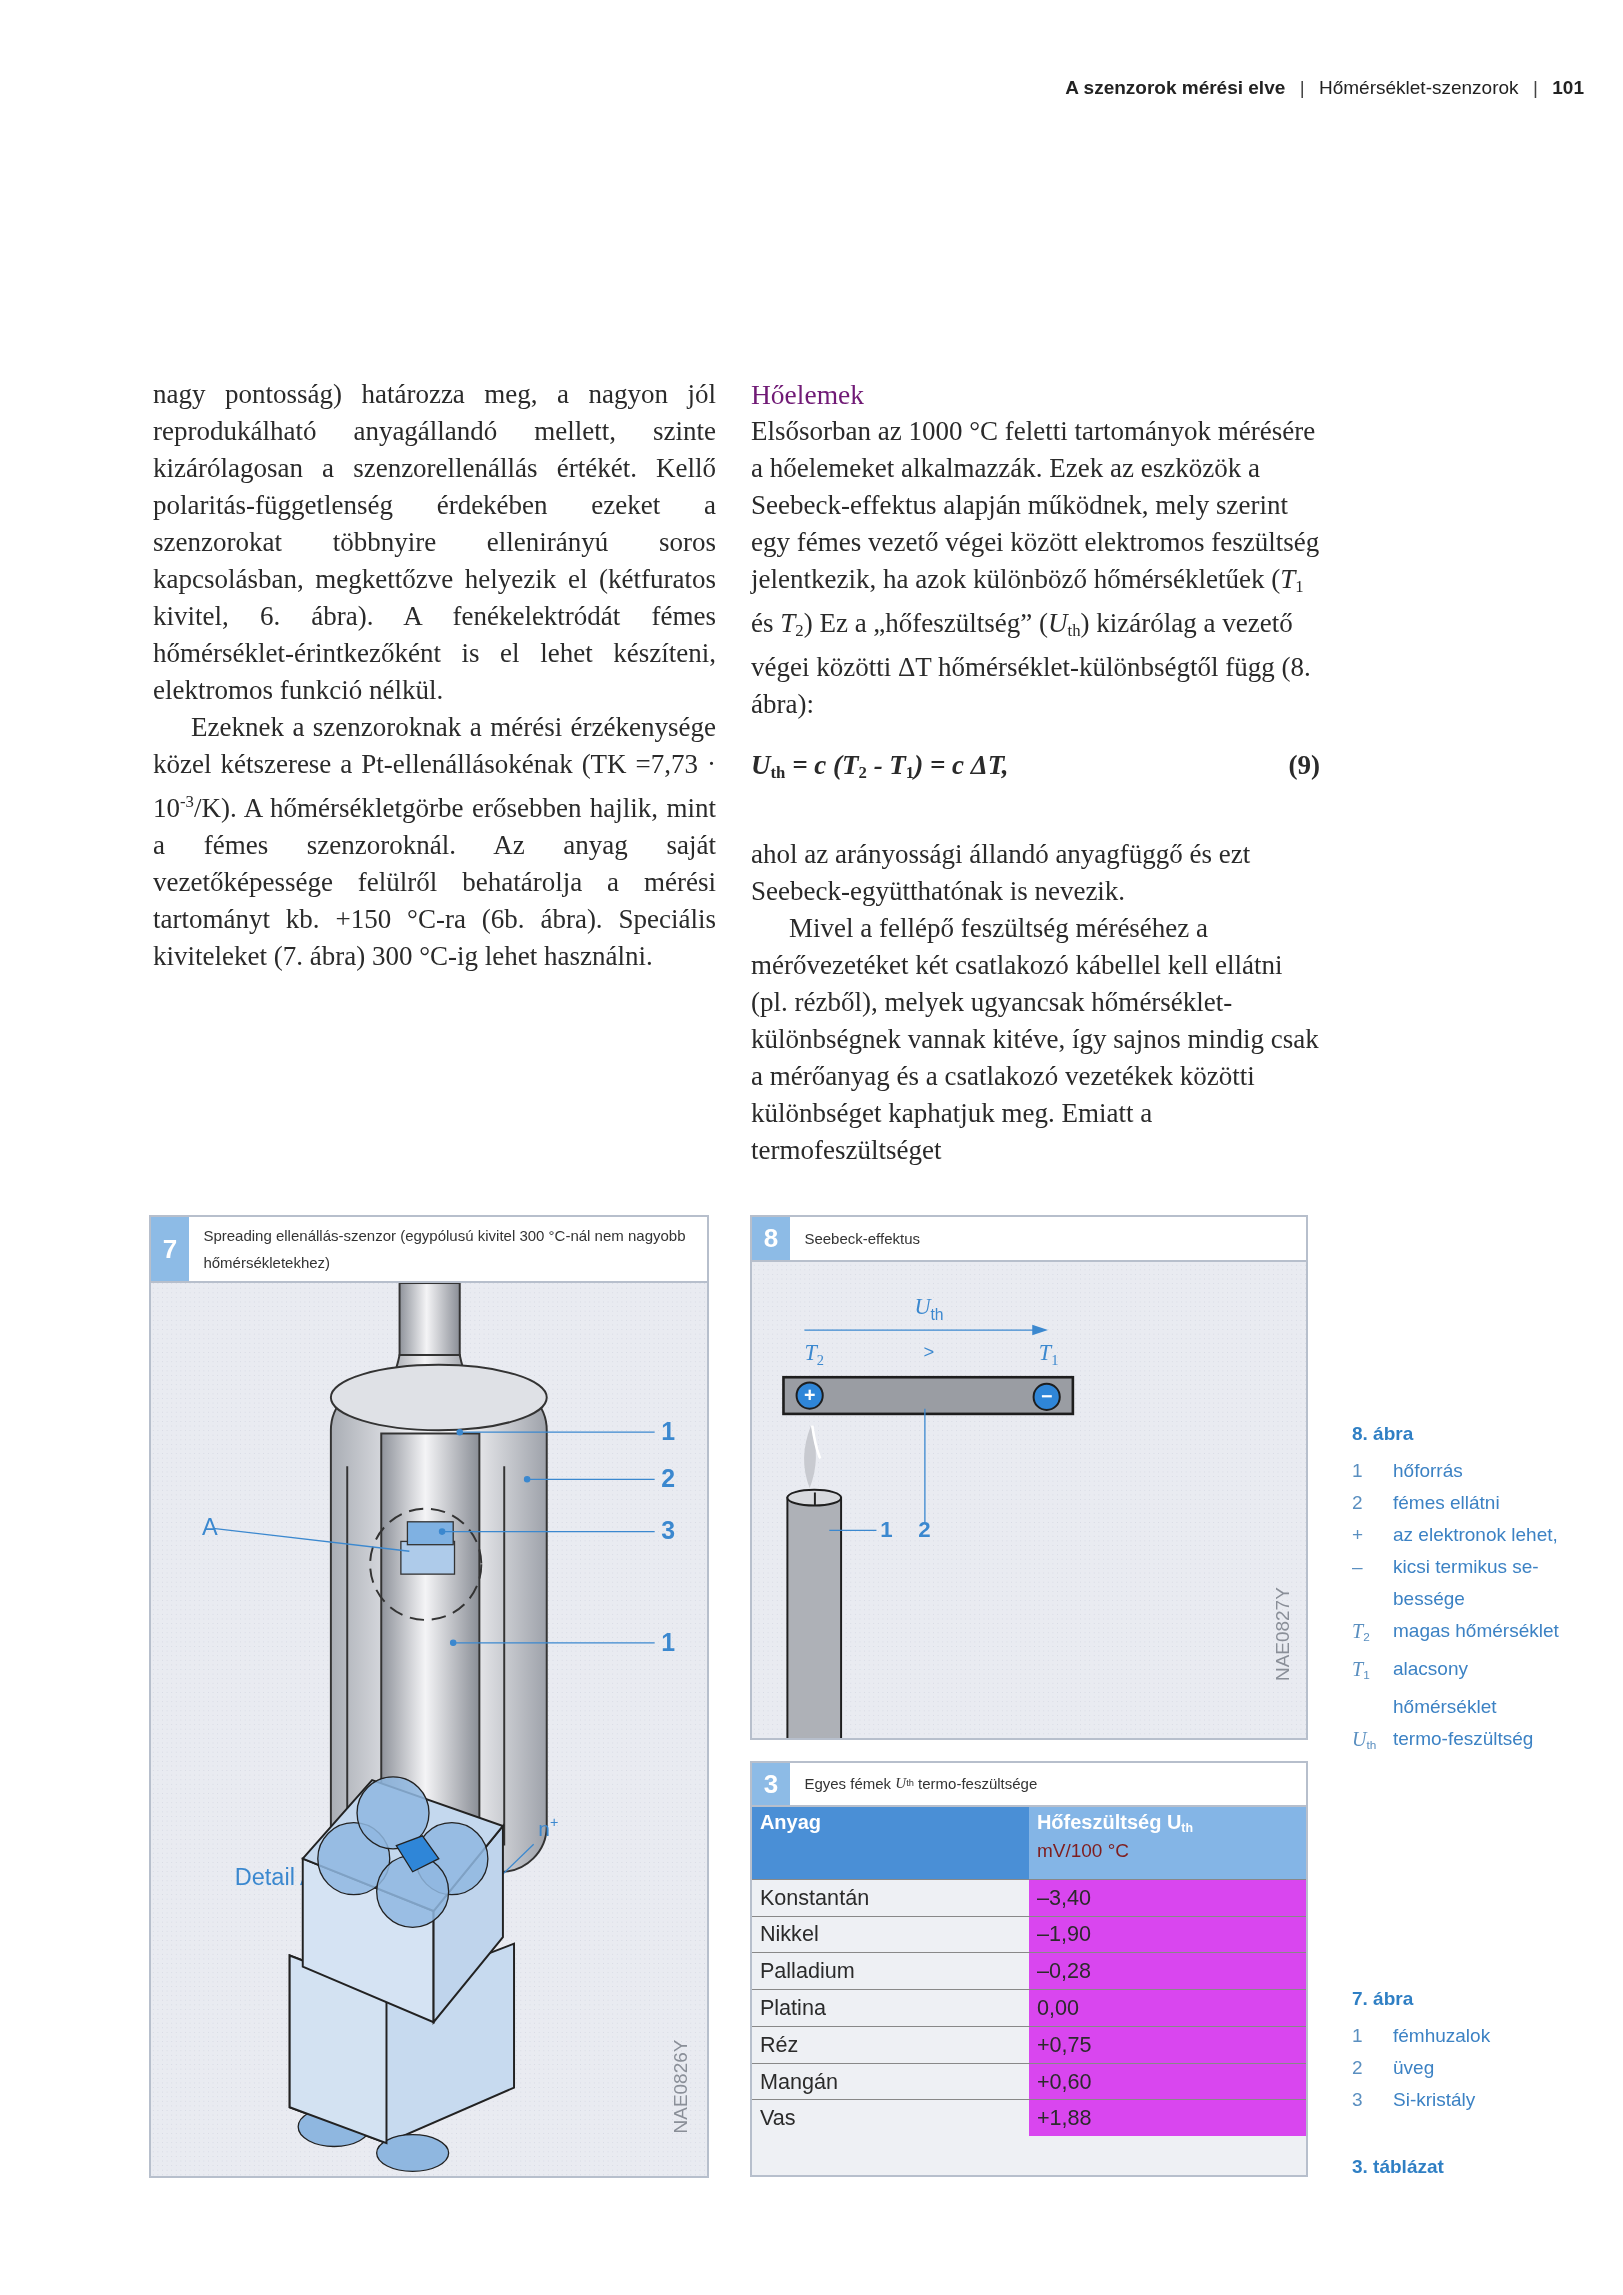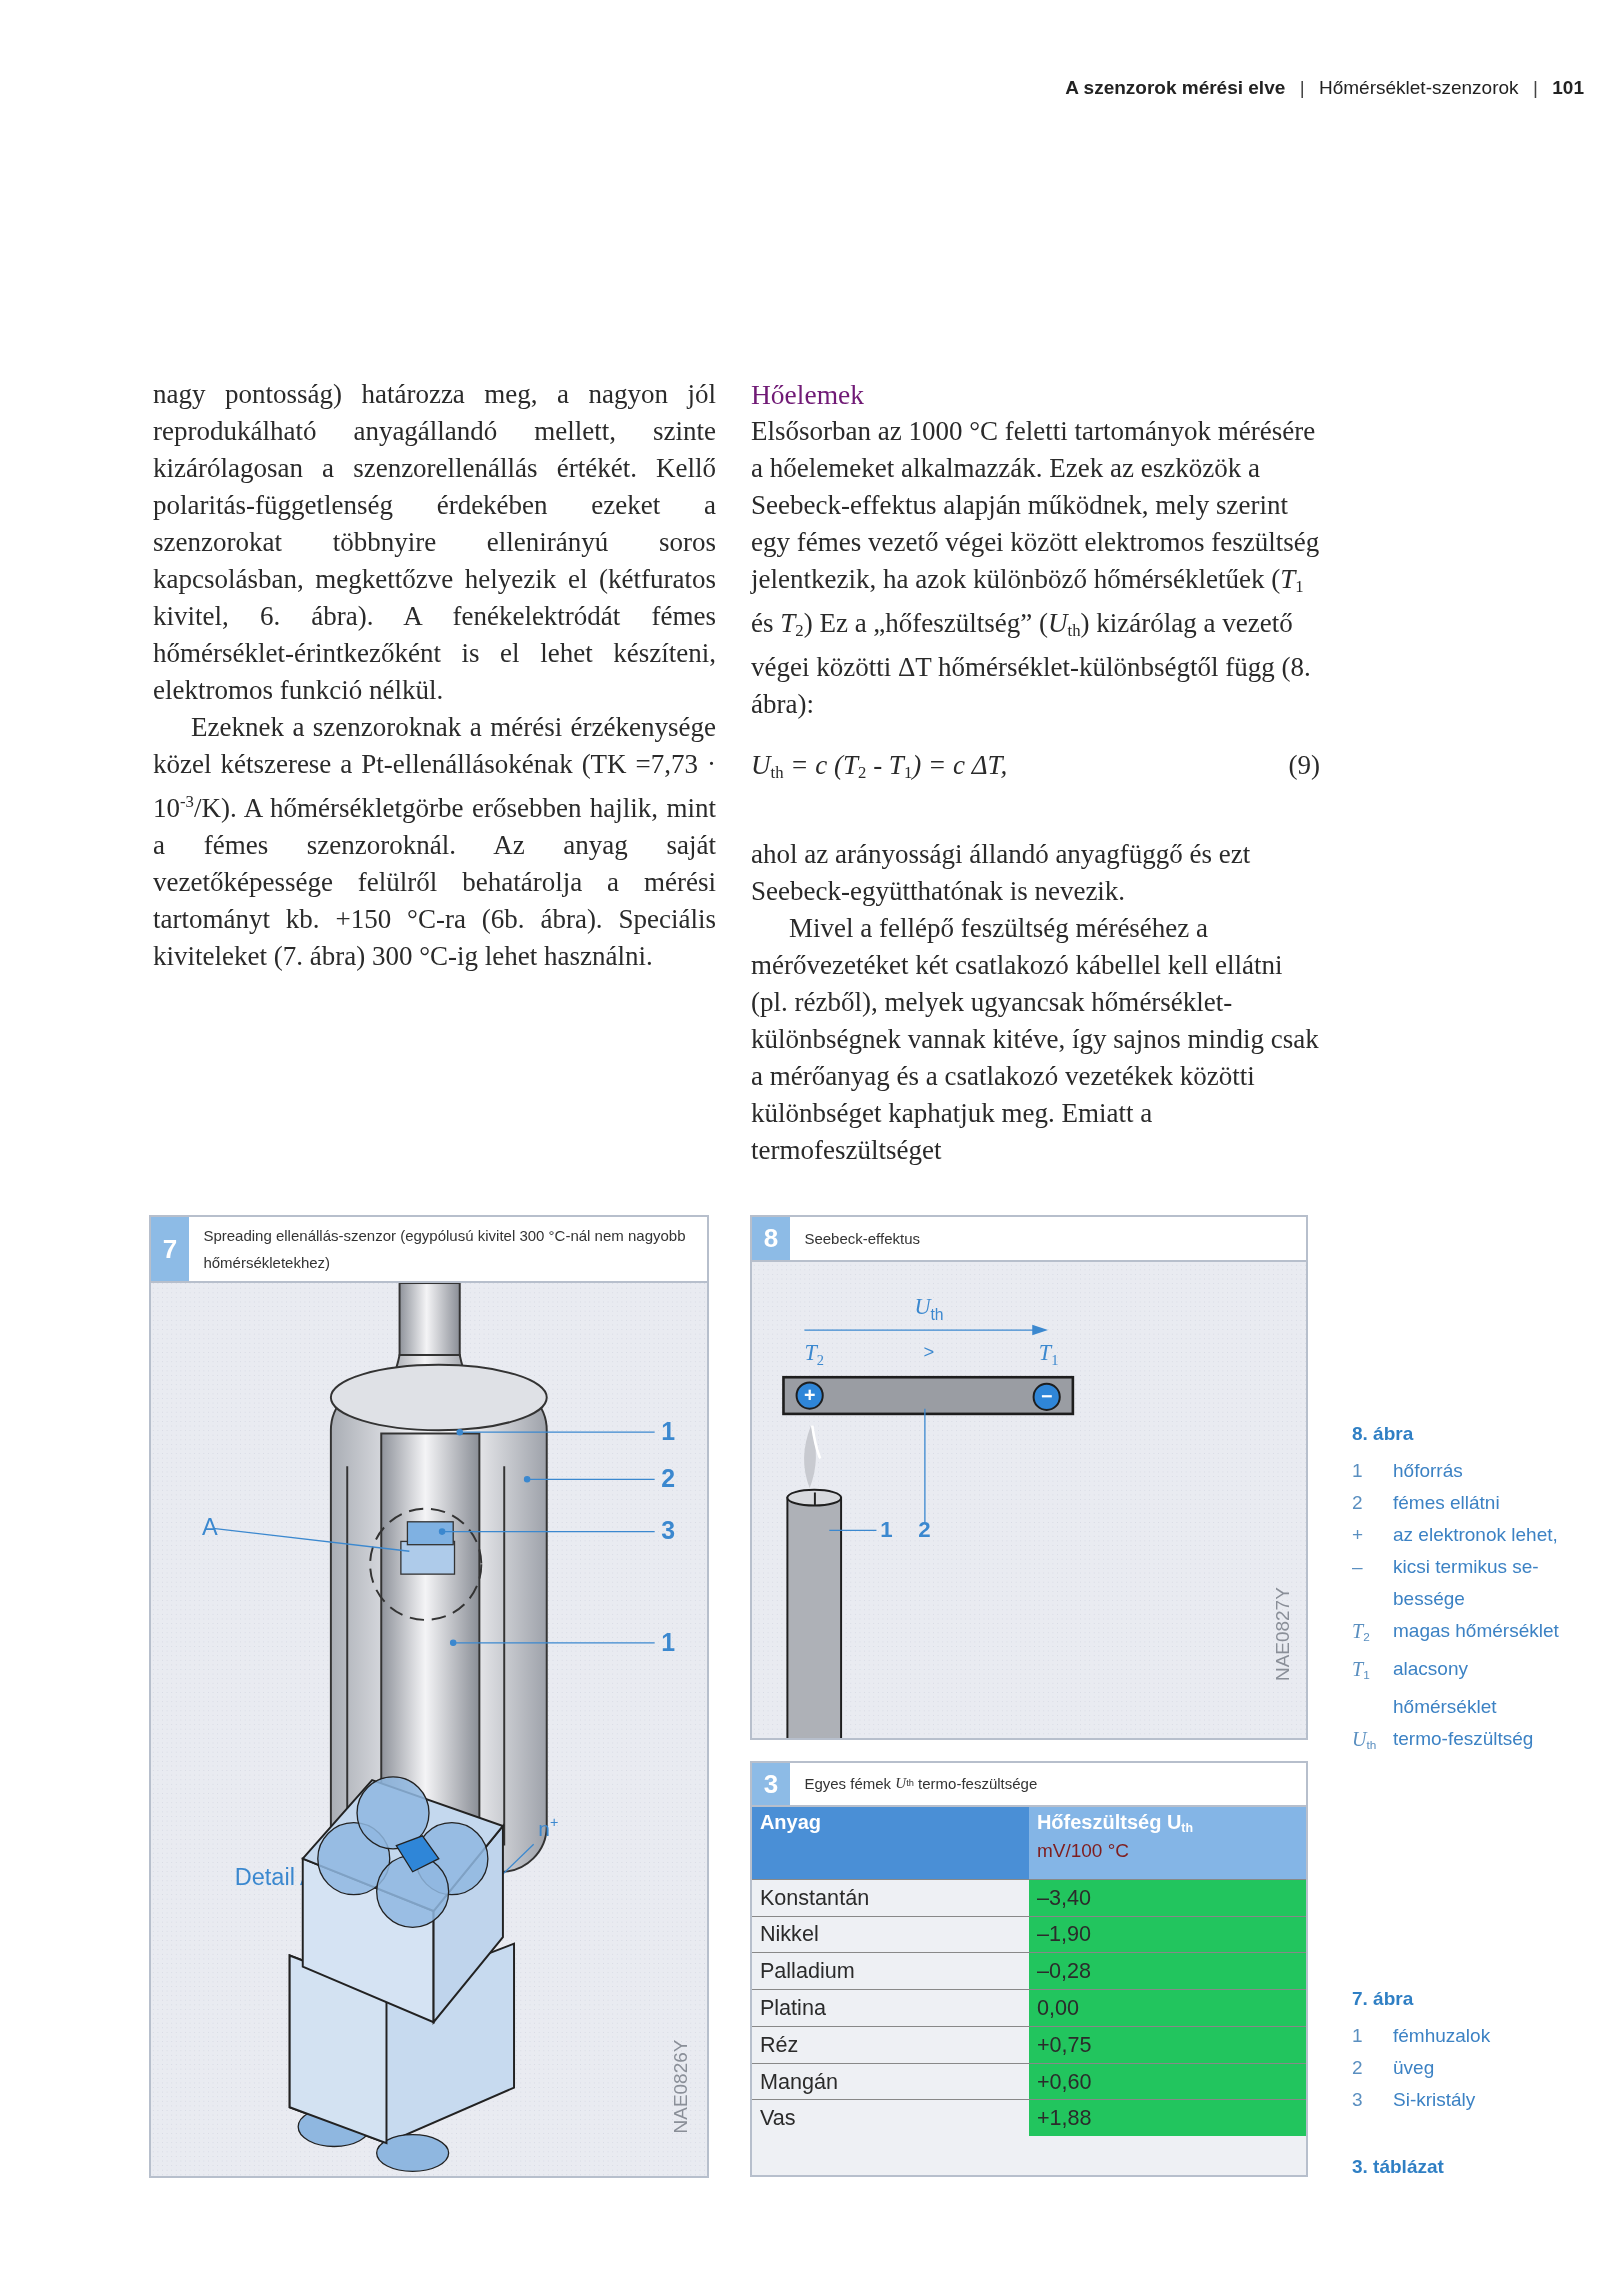--- a/index.html
+++ b/index.html
@@ -13,21 +13,21 @@
     font-family: "Liberation Sans", sans-serif; font-size: 19px; color: #222;
   }
   .running-head .bold { font-weight: bold; }
   .running-head .sep { display: inline-block; margin: 0 14.4px; color: #444; }
   .col { font-family: "Liberation Serif", serif; font-size: 27px; line-height: 37px; color: #2a2a2a; }
   .col p { margin: 0; }
   .col .indent { text-indent: 38px; }
   .col-left { left: 153px; top: 376px; width: 563px; }
   .col-right { left: 751px; top: 376px; width: 569px; }
   .section-heading { color: #701a75; font-size: 27.5px; line-height: 37px; }
-  .formula { display: flex; justify-content: space-between; margin-top: 23.6px; margin-bottom: 45px; font-size: 27px; }
+  .formula { display: flex; justify-content: space-between; margin-top: 23.6px; margin-bottom: 45px; font-size: 27px; font-weight: bold; }
   .formula i { font-style: italic; }
   sub { font-size: 62%; vertical-align: -0.25em; }
   sup { font-size: 62%; }
 
   
   .fig {
     border: 2px solid #b7bfcc; background: #e9ebf1;
     background-image: radial-gradient(#d6d9e3 0.7px, transparent 0.9px);
     background-size: 4.6px 4.6px;
   }
@@ -48,21 +48,21 @@
 
   
   table.metals { width: 100%; border-collapse: collapse; font-family: "Liberation Sans", sans-serif; font-size: 21.6px; color: #2b2b2b; }
   table.metals th {
     background: #4a8fd6; color: #fff; text-align: left; vertical-align: top;
     padding: 3.9px 7.9px; font-size: 20px; height: 64px; font-weight: bold;
   }
   table.metals th.col2 { background: #84b5e6; }
   table.metals th .unit { display: block; font-weight: normal; font-size: 19px; margin-top: 5.2px; color: #7f1d1d; }
   table.metals td { padding: 3.9px 7.9px; height: 28px; border-top: 1.3px solid #888; background: #eef0f4; }
-  table.metals td.val { background: #22c55e; }
+  table.metals td.val { background: #d946ef; }
 
   
   .legend { font-family: "Liberation Sans", sans-serif; color: #3c82c4; font-size: 19px; line-height: 32px; }
   .legend .title { font-weight: bold; color: #2f7fc4; margin-bottom: 5.2px; }
   .legend .row { display: flex; }
   .legend .key { width: 41px; color: #5a8fc0; }
   .legend .key i { font-family: "Liberation Serif", serif; font-style: italic; font-size: 20px; }
   .legend8 { left: 1352px; top: 1418px; width: 249px; }
   .legend7 { left: 1352px; top: 1983px; width: 249px; }
   .legend-tbl { left: 1352px; top: 2151px; }

